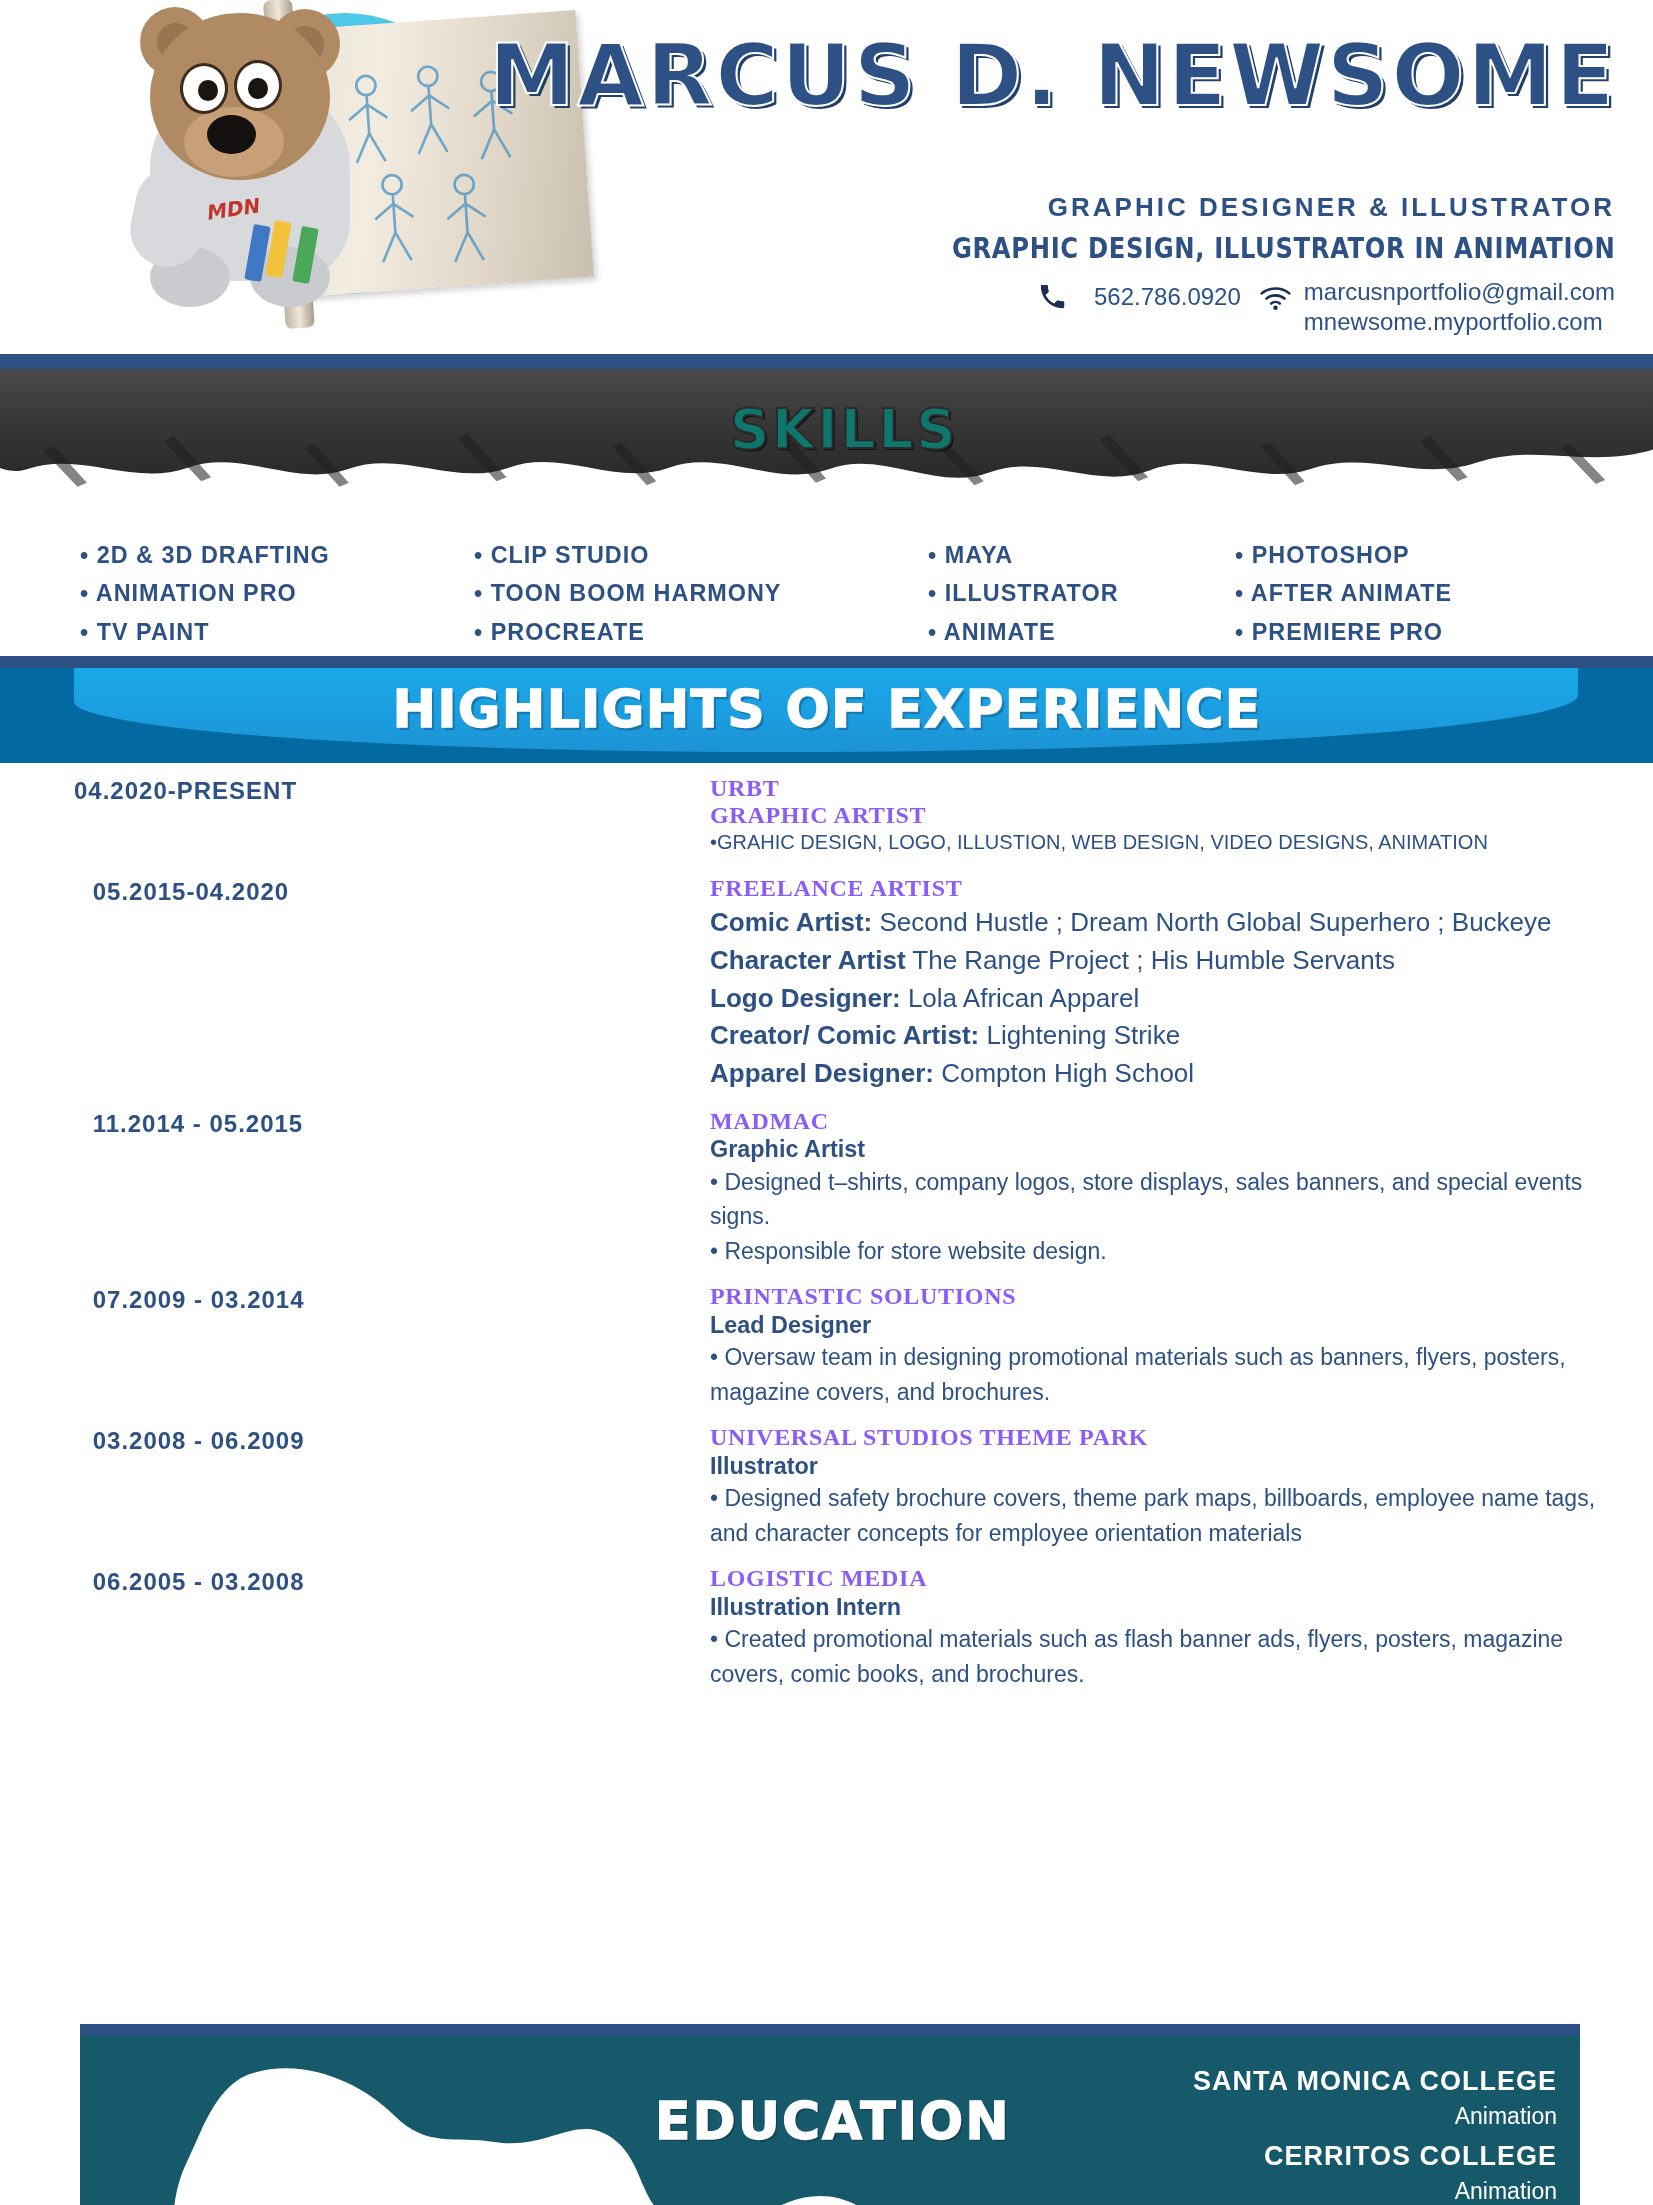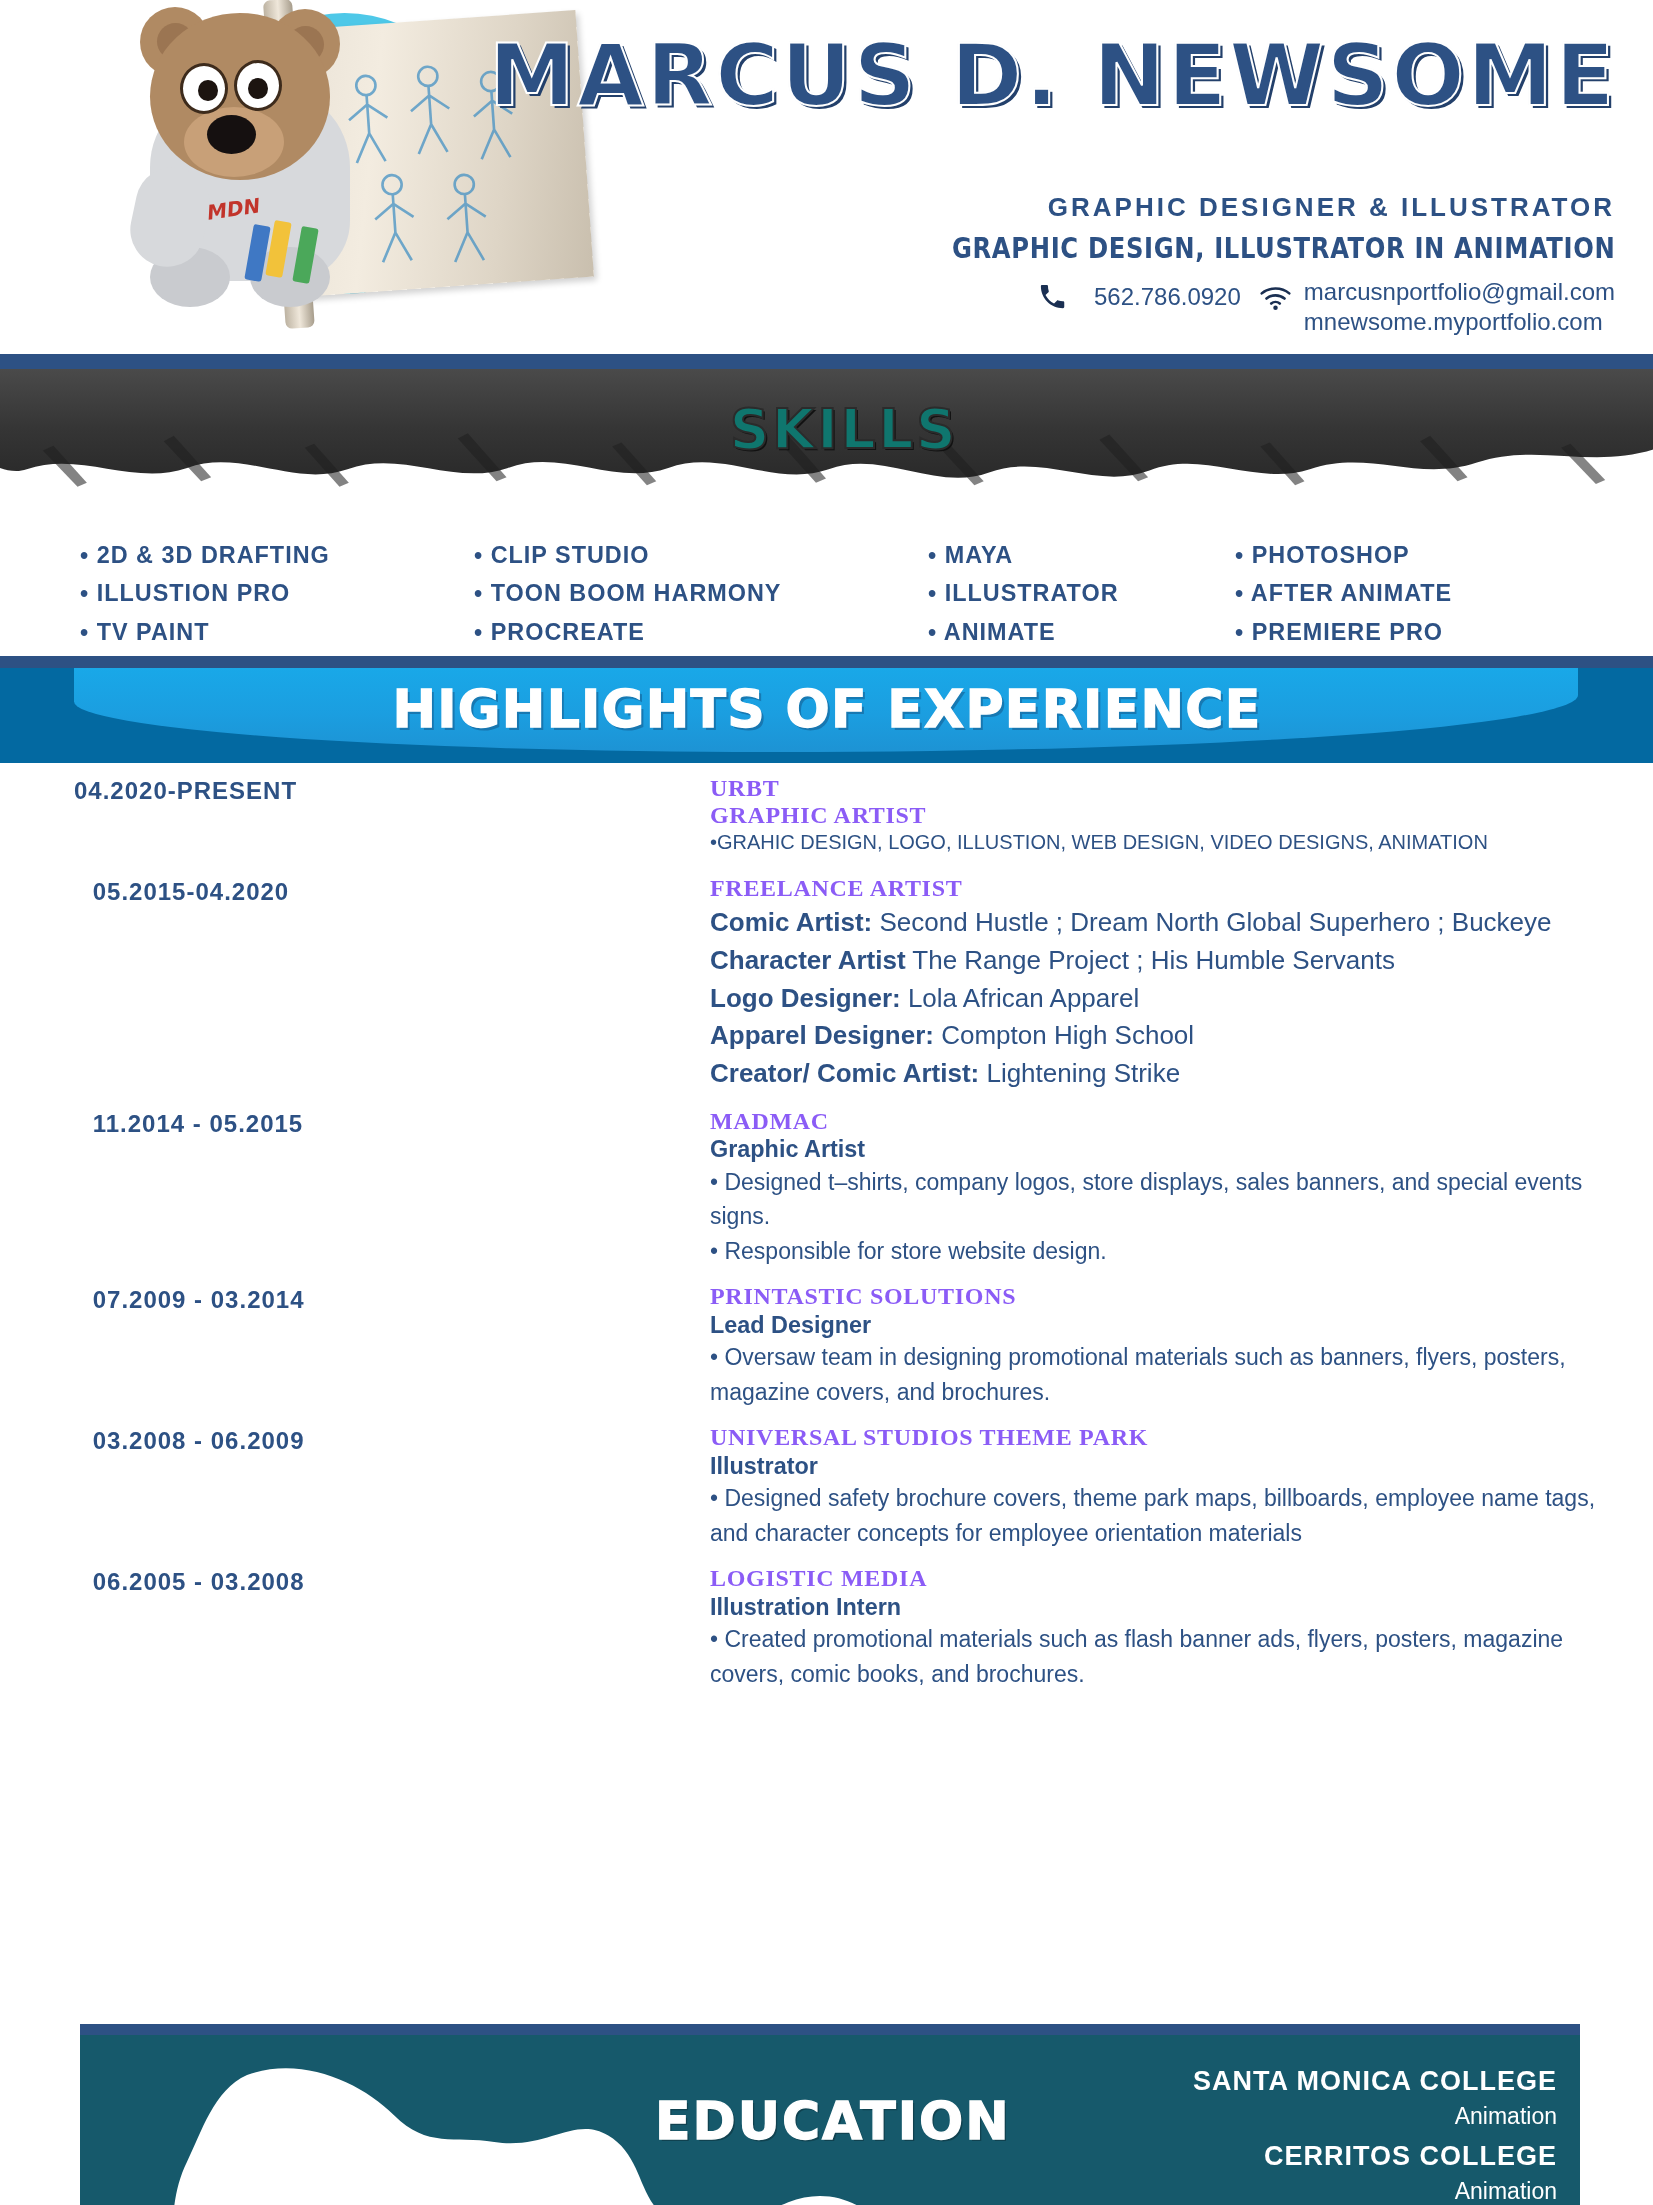--- a/index.html
+++ b/index.html
@@ -517,21 +517,21 @@
           <path d="M2140,100 l56,62 -15,6 -56,-60z"></path>
           <path d="M2350,112 l52,54 -14,6 -52,-54z"></path>
         </g>
       </svg>
     </div>
     <div class="skills-title">SKILLS</div>
 
     <div class="skills-cols">
       <div class="skills-col">
         <div class="skill-item">• 2D &amp; 3D DRAFTING</div>
-        <div class="skill-item">• ILLUSTION PRO</div>
+        <div class="skill-item">• ANIMATION PRO</div>
         <div class="skill-item">• TV PAINT</div>
       </div>
       <div class="skills-col">
         <div class="skill-item">• CLIP STUDIO</div>
         <div class="skill-item">• TOON BOOM HARMONY</div>
         <div class="skill-item">• PROCREATE</div>
       </div>
       <div class="skills-col">
         <div class="skill-item">• MAYA</div>
         <div class="skill-item">• ILLUSTRATOR</div>
@@ -569,24 +569,24 @@
         <div class="exp-line">
           <b>Comic Artist:</b><span> Second Hustle ; Dream North Global Superhero ; Buckeye</span>
         </div>
         <div class="exp-line">
           <b>Character Artist</b><span> The Range Project ; His Humble Servants</span>
         </div>
         <div class="exp-line">
           <b>Logo Designer:</b><span> Lola African Apparel</span>
         </div>
         <div class="exp-line">
-          <b>Apparel Designer:</b><span> Compton High School</span>
+          <b>Creator/ Comic Artist:</b><span> Lightening Strike</span>
         </div>
         <div class="exp-line">
-          <b>Creator/ Comic Artist:</b><span> Lightening Strike</span>
+          <b>Apparel Designer:</b><span> Compton High School</span>
         </div>
       </div>
     </div>
 
     <div class="exp-row" style="margin-bottom:14.7px">
       <div class="exp-date indent">11.2014 - 05.2015</div>
       <div class="exp-body">
         <div class="exp-company">MADMAC</div>
         <div class="exp-role">Graphic Artist</div>
         <div class="exp-bullet">• Designed t–shirts, company logos, store displays, sales banners, and special events signs.</div>

